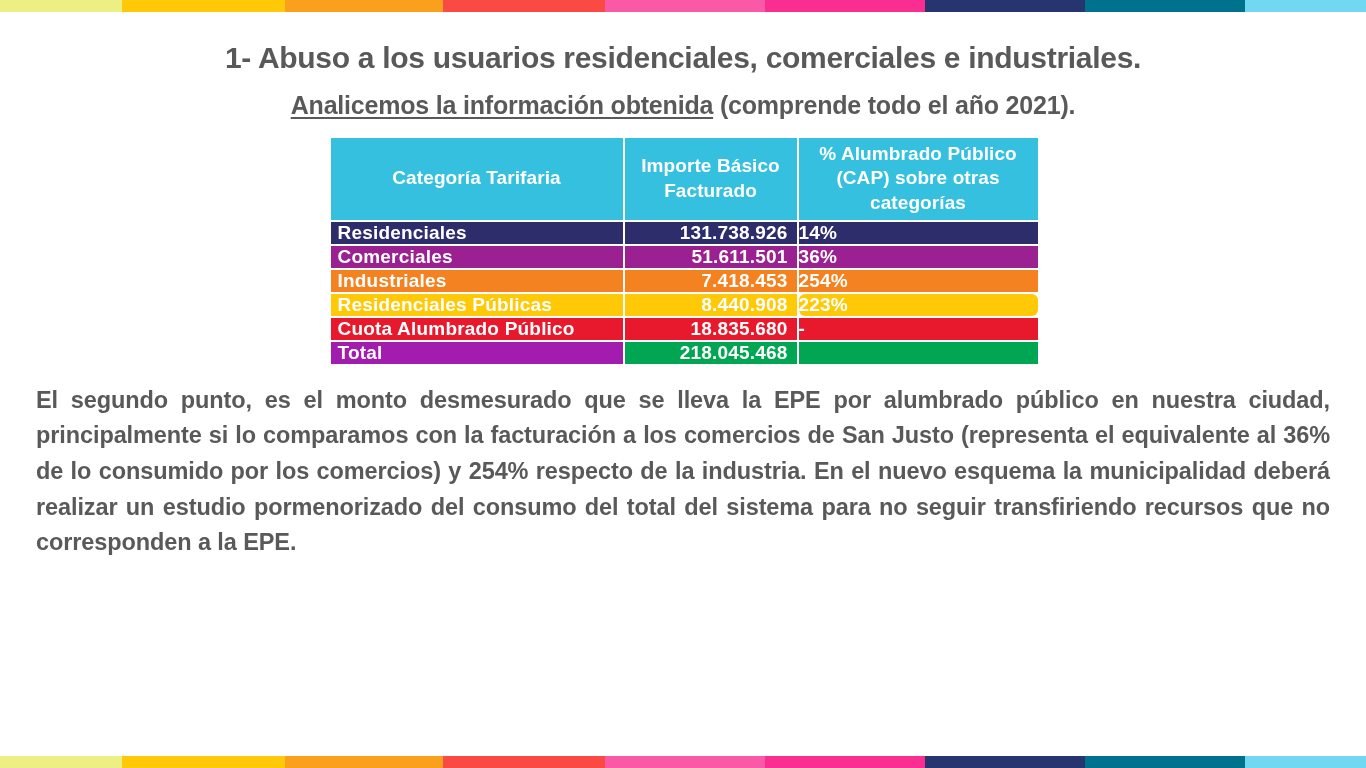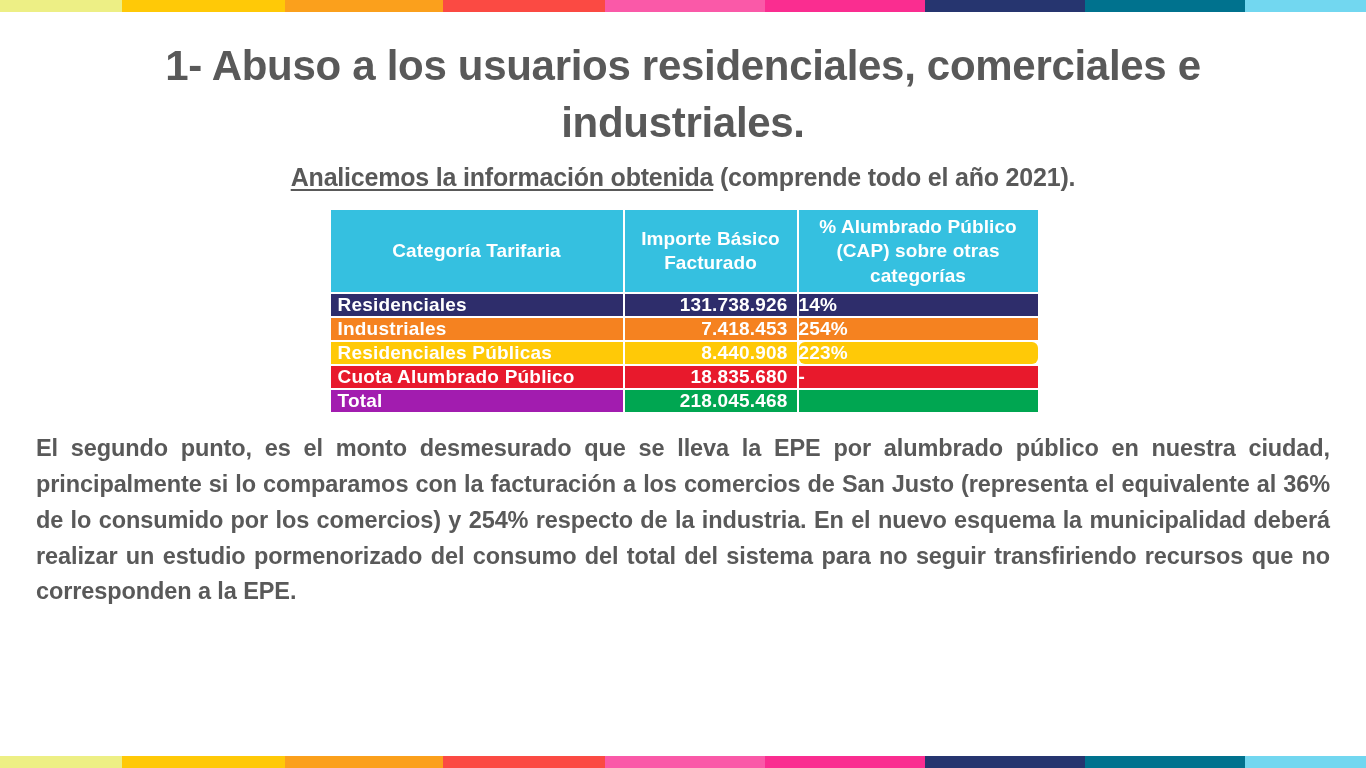--- a/index.html
+++ b/index.html
@@ -34,21 +34,21 @@
     left: 0;
     width: 1366px;
     height: 744px;
   }
 
   .title {
     margin: 0;
     padding: 26px 80px 0 80px;
     text-align: center;
     color: #595959;
-    font-size: 42px;
+    font-size: 30px;
     font-weight: bold;
     line-height: 1.35;
     letter-spacing: -0.3px;
   }
 
   .subtitle {
     margin: 12px 0 0 0;
     text-align: center;
     color: #595959;
     font-size: 25px;
@@ -151,20 +151,25 @@
           <th>% Alumbrado Público (CAP) sobre otras categorías</th>
         </tr>
       </thead>
       <tbody id="table-body">
           <tr>
             <td class="cat" style="background: rgb(46, 45, 107);">Residenciales</td>
             <td class="amt" style="background: rgb(46, 45, 107);">131.738.926</td>
             <td class="pct" style="background: rgb(46, 45, 107);">14%</td>
           </tr>
           <tr>
+            <td class="cat" style="background: rgb(155, 32, 145);">Comerciales</td>
+            <td class="amt" style="background: rgb(155, 32, 145);">51.611.501</td>
+            <td class="pct" style="background: rgb(155, 32, 145);">36%</td>
+          </tr>
+          <tr>
             <td class="cat" style="background: rgb(245, 130, 32);">Industriales</td>
             <td class="amt" style="background: rgb(245, 130, 32);">7.418.453</td>
             <td class="pct" style="background: rgb(245, 130, 32);">254%</td>
           </tr>
           <tr>
             <td class="cat" style="background: rgb(255, 201, 7);">Residenciales Públicas</td>
             <td class="amt" style="background: rgb(255, 201, 7);">8.440.908</td>
             <td class="pct" style="background: rgb(255, 201, 7); border-radius: 6px;">223%</td>
           </tr>
           <tr>

